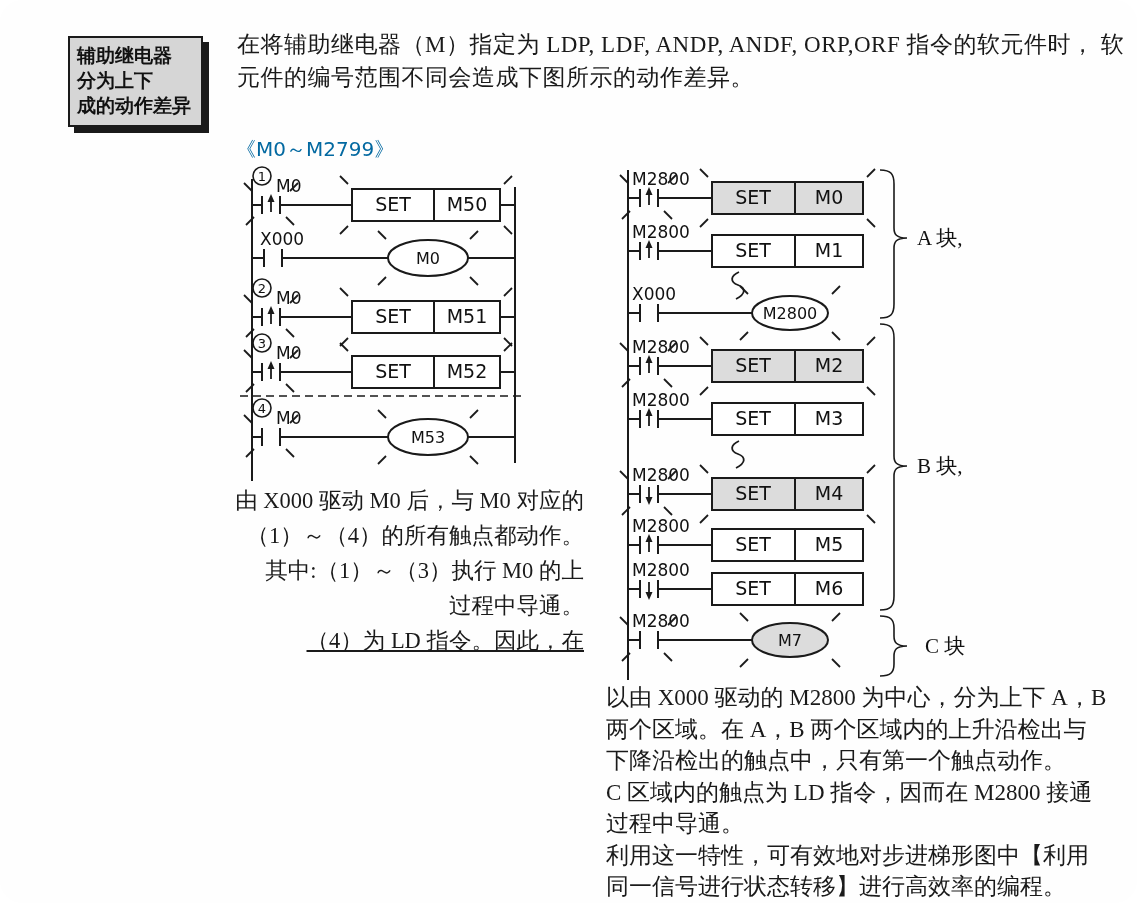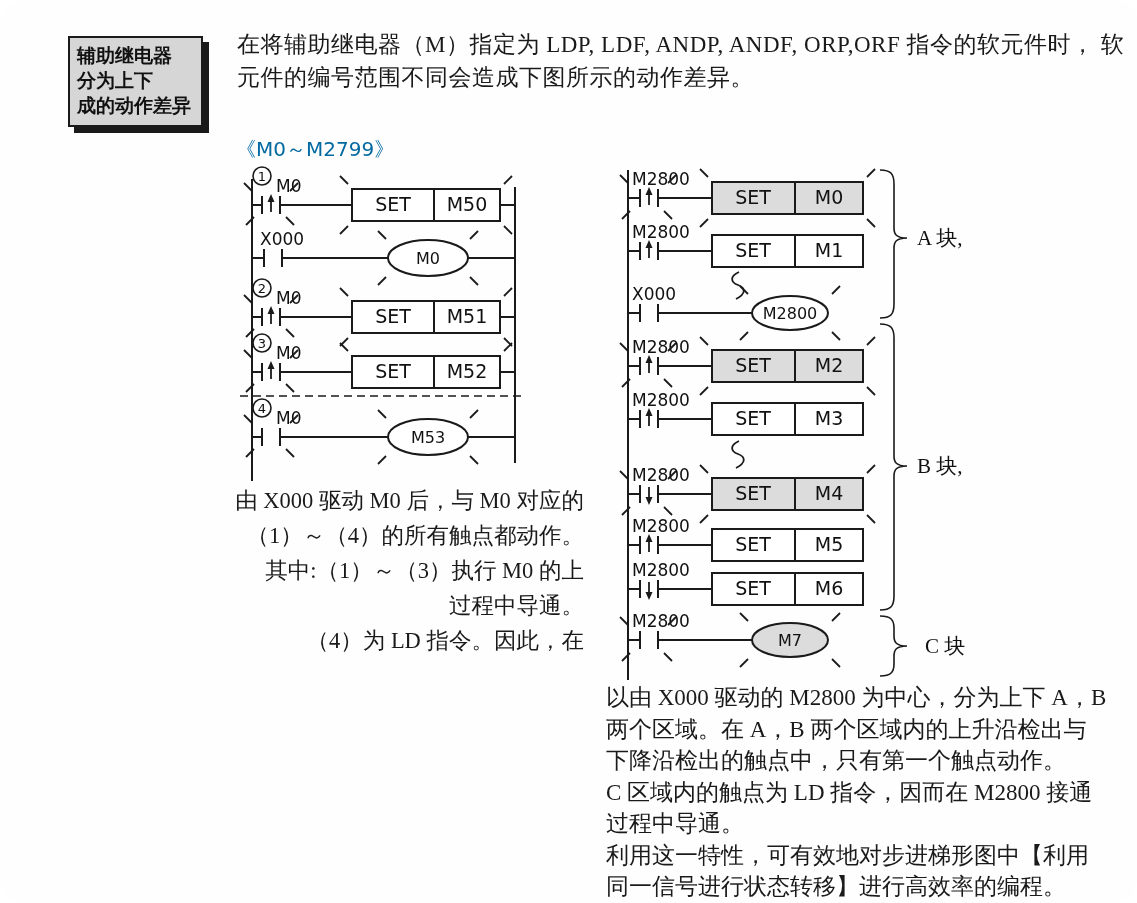--- a/index.html
+++ b/index.html
@@ -38,21 +38,21 @@
   svg .cell{font:19px "DejaVu Sans",sans-serif;text-anchor:middle;}
   svg .clbl{font:16px "DejaVu Sans",sans-serif;text-anchor:middle;}
   svg .num{font:13px "DejaVu Sans",sans-serif;text-anchor:middle;}
   svg .blk{font:21px "Liberation Serif",serif;}
 
   .notes-left{position:absolute;left:232px;top:483px;width:352px;
         font-size:22.5px;line-height:35px;text-align:right;}
   .notes-right{position:absolute;left:606px;top:682px;width:536px;
         font-size:23px;line-height:31.5px;}
   .ind78{padding-left:78px;}
-  .ind70{padding-left:70px;}
+  .ind70{padding-left:70px;text-decoration:underline;}
 </style>
 </head>
 <body>
 
 <div class="page">
 
   <div class="sidebar-box">
     <div>辅助继电器</div>
     <div>分为上下</div>
     <div>成的动作差异</div>

